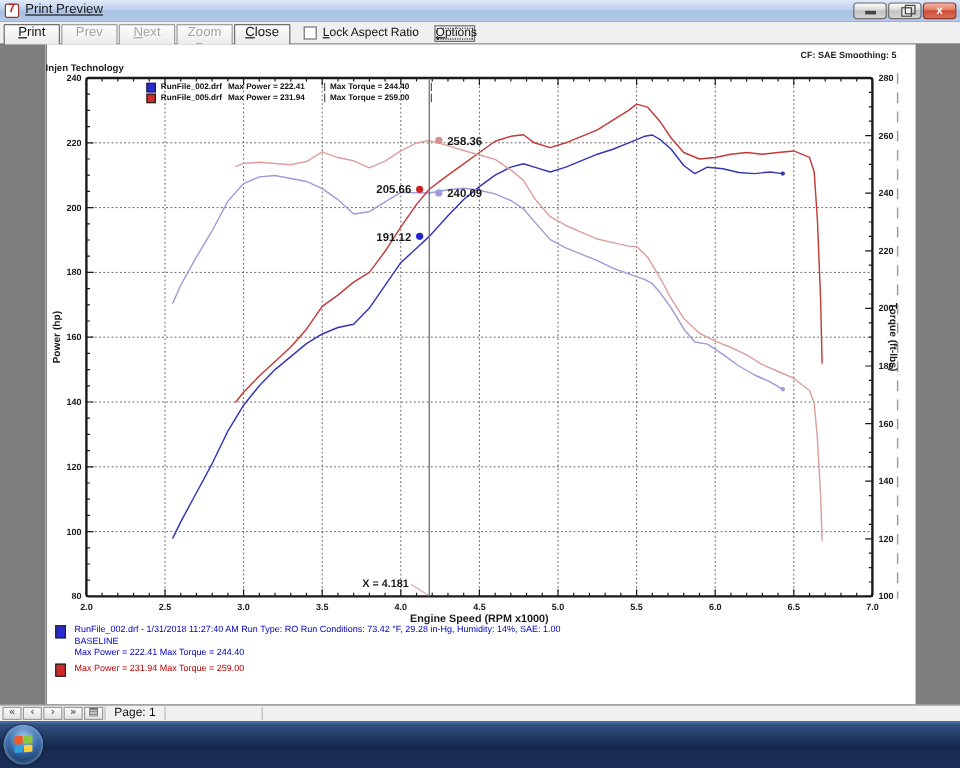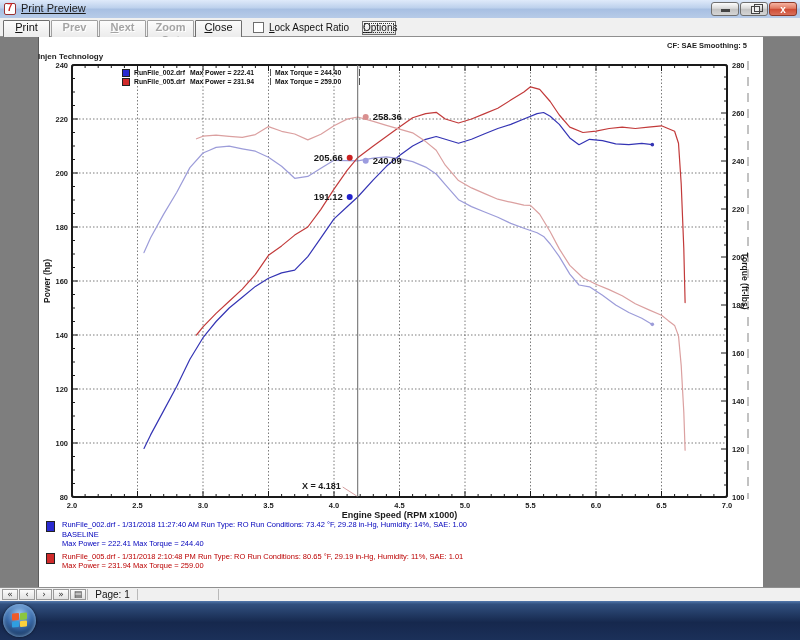--- a/index.html
+++ b/index.html
@@ -21,21 +21,21 @@
   .cap.close{background:linear-gradient(#f6b3a2 0%,#e07a63 45%,#ce4a33 50%,#d9705c 100%);border-color:#8e3a2a;}
   .cap .g-min{position:absolute;left:9px;bottom:3px;width:9px;height:3px;background:#444;}
   .cap .g-restore{position:absolute;left:10px;top:3px;width:7px;height:6px;border:1px solid #444;background:#eee;}
   .cap .g-restore:before{content:'';position:absolute;left:2px;top:-3px;width:7px;height:6px;border:1px solid #444;background:transparent;}
   .cap .g-x{position:absolute;left:0;top:0;width:100%;text-align:center;font:bold 10px "Liberation Sans",sans-serif;color:#fff;line-height:13px;}
   
   .toolbar{position:absolute;left:0;top:18px;width:800px;height:19px;background:#f0f0f0;border-bottom:1px solid #8f8f8f;box-sizing:border-box;}
   .tb-btn{position:absolute;top:2px;height:26px;width:47px;box-sizing:border-box;
     border:1px solid #6e6e6e;background:linear-gradient(#fcfcfc,#e3e3e3);
     font-size:11px;color:#111;text-align:center;line-height:13px;border-radius:1px;}
-  .tb-btn.disabled{color:#a4a4a4;border-color:#a0a0a0;text-shadow:1px 1px 0 #fff;font-weight:bold;}
+  .tb-btn.disabled{color:#a4a4a4;border-color:#a0a0a0;text-shadow:1px 1px 0 #fff;}
   .tb-check{position:absolute;left:253px;top:4px;width:11px;height:11px;background:#fff;border:1px solid #6e6e6e;box-sizing:border-box;}
   .tb-check-label{position:absolute;left:269px;top:4px;font-size:10px;color:#111;text-align:center;}
   .tb-options{position:absolute;left:362px;top:3px;width:34px;height:14px;box-sizing:border-box;
     border:1px solid #6e6e6e;background:linear-gradient(#fcfcfc,#e3e3e3);
     font-size:10px;color:#111;text-align:center;line-height:12px;
     outline:1px dotted #333;outline-offset:-3px;}
   
   .preview{position:absolute;left:0;top:37px;width:800px;height:550px;background:#7e7e7e;}
   .sheet{position:absolute;left:38px;top:0;width:725px;height:550px;background:#ffffff;box-shadow:1px 0 0 #5c5c5c inset;}
   .sheet .company{position:absolute;left:0;right:0;top:5px;text-align:center;
@@ -382,21 +382,20 @@
           <span class="run-swatch" style="background: rgb(42, 42, 208);"></span>
           <div>
             <div>RunFile_002.drf - 1/31/2018 11:27:40 AM  Run Type: RO  Run Conditions: 73.42 °F, 29.28 in-Hg,  Humidity:  14%, SAE: 1.00</div>
             <div>BASELINE</div>
             <div>Max Power = 222.41  Max Torque = 244.40</div>
           </div>
         </div>
         <div class="run-entry" style="color: rgb(187, 0, 0);">
           <span class="run-swatch" style="background: rgb(208, 42, 42);"></span>
           <div>
-            <div>RunFile_005.drf - 1/31/2018 2:10:48 PM  Run Type: RO  Run Conditions: 80.65 °F, 29.19 in-Hg,  Humidity:  11%, SAE: 1.01</div>
             <div>Max Power = 231.94  Max Torque = 259.00</div>
           </div>
         </div>
       </div>
     </div>
   </div>
 
   <div class="statusbar">
     <div class="sb-btn" style="left:2px">«</div>
     <div class="sb-btn" style="left:19px">‹</div>

